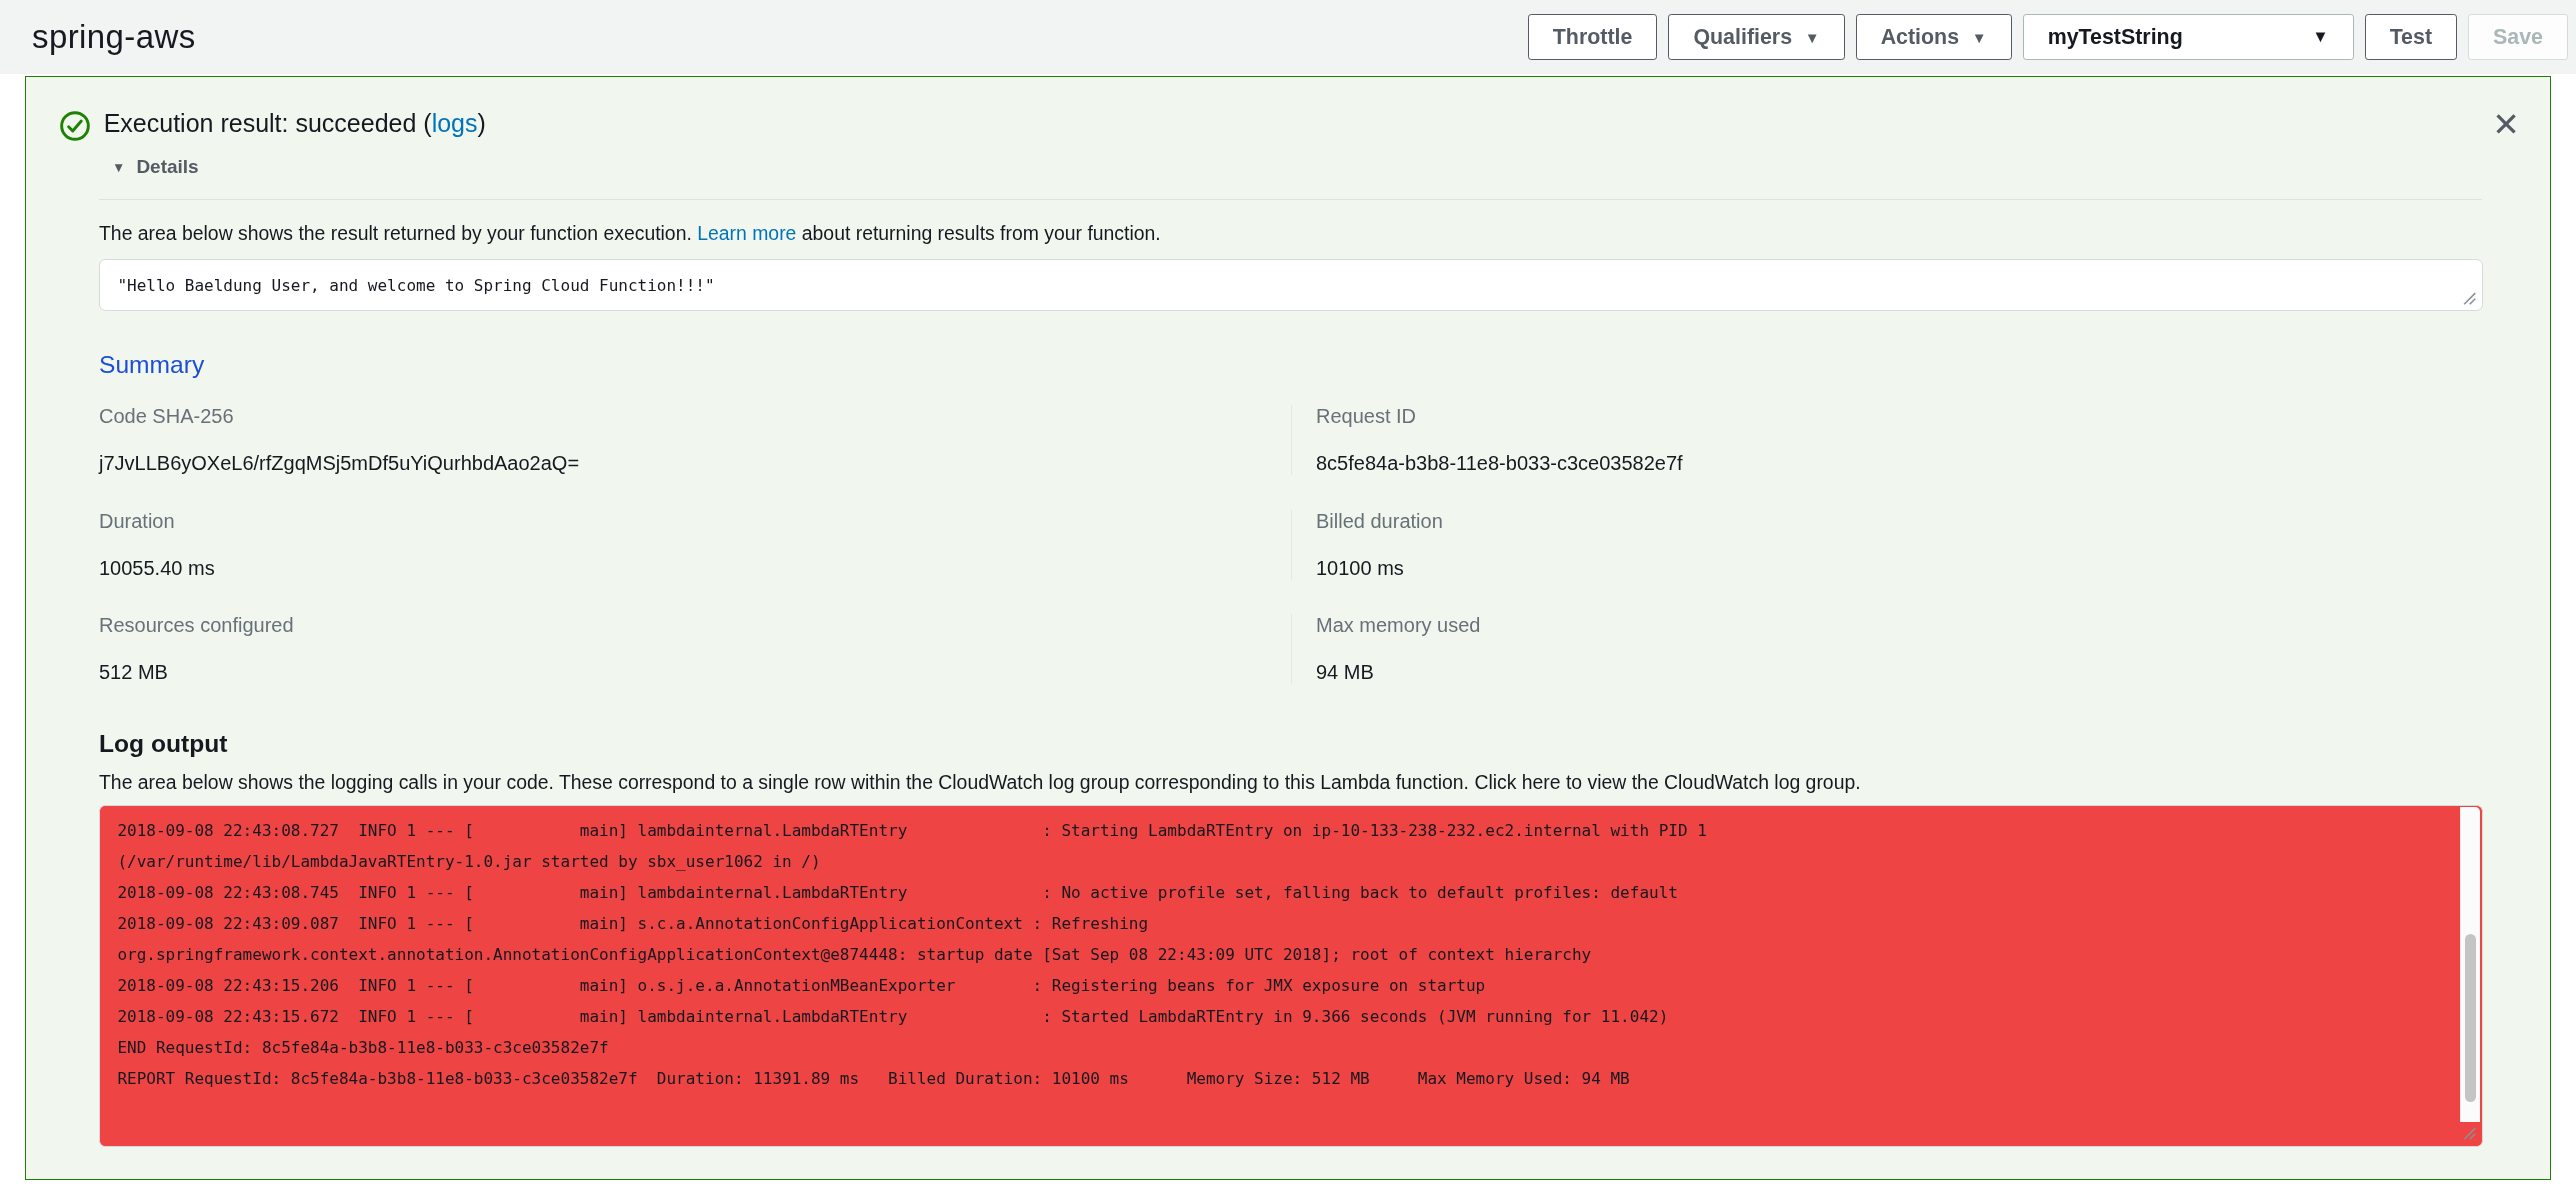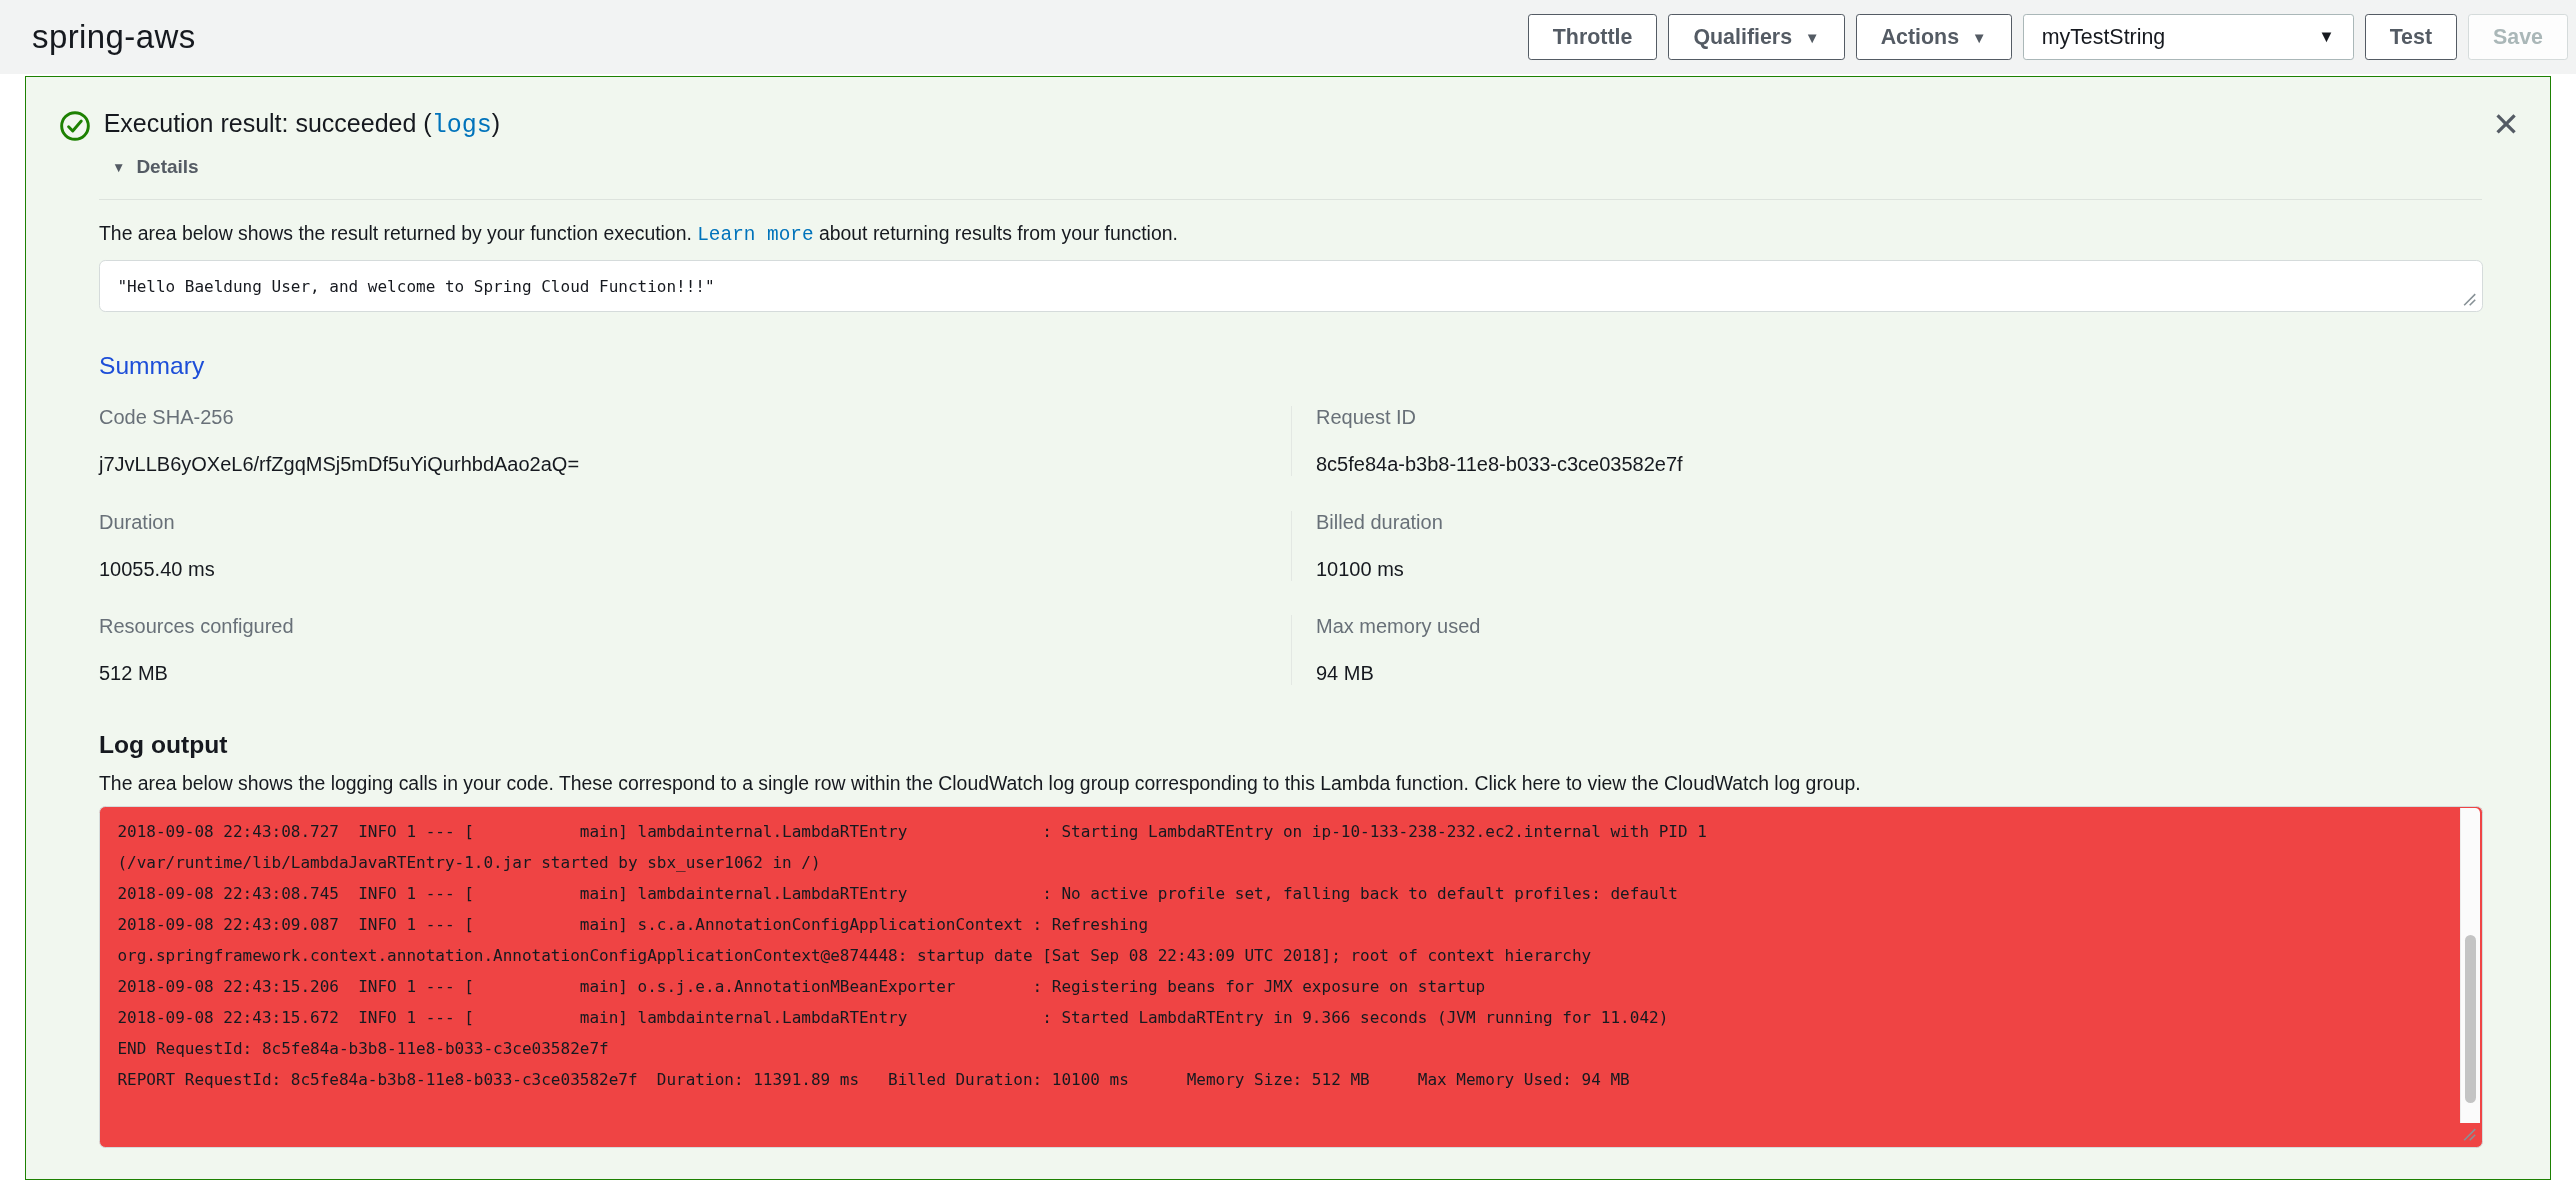--- a/index.html
+++ b/index.html
@@ -11,31 +11,31 @@
             padding:0 8px 0 32px; }
   .fn-title { font-size:33px; font-weight:500; color:#16191f; letter-spacing:0.4px; }
   .topbar-actions { margin-left:auto; display:flex; align-items:center; gap:11px; }
   .btn { height:46px; background:#ffffff; border:1.6px solid #545b64; border-radius:3.2px;
          color:#545b64; font-size:21.4px; font-weight:700; padding:0 24px;
          display:flex; align-items:center; gap:12.7px; cursor:pointer;
          font-family:"Liberation Sans", sans-serif; }
   .btn .caret { font-size:15px; color:#545b64; }
   .btn.disabled { border-color:#d5dbdb; color:#aab7b8; background:#fdfdfd; cursor:default; }
   .select { height:46px; width:331px; background:#ffffff; border:1.6px solid #aab7b8;
-            border-radius:3.2px; font-size:21.4px; color:#16191f; padding:0 18px;
-            display:flex; align-items:center; cursor:pointer; }
+            border-radius:3.2px; font-size:21.4px; color:#16191f; padding:0 24px;
+            display:flex; align-items:center; cursor:pointer;font-weight:bold; }
   .select .caret { margin-left:auto; font-size:16.6px; color:#16191f; }
 
   
   .panel { margin:1.6px 25px 0 25px; height:1104px; background:#f1f7ef;
            border:1.6px solid #1d8102; position:relative; }
   .banner { display:flex; align-items:flex-start; padding:32px 30px 0 33px; }
   .check-icon { width:32px; height:32px; margin-top:1.6px; flex:0 0 auto; }
   .banner-title { font-size:25px; margin-left:12.7px; color:#16191f; }
-  .banner-title a, .note a { color:#0073bb; text-decoration:none; cursor:pointer;font-family:Liberation Mono, monospace; }
+  .banner-title a, .note a { color:#0073bb; text-decoration:none; cursor:pointer; }
   .close-btn { margin-left:auto; font-size:33px; color:#545b64; line-height:32px;
                cursor:pointer; font-weight:400; }
   .details-row { margin:14.3px 0 0 86px; display:flex; align-items:center; gap:11px;
                  color:#545b64; font-size:19px; font-weight:700; cursor:pointer; }
   .details-row .caret { font-size:13.5px; }
   .divider { margin:20.6px 68px 0 73px; border-top:1.6px solid #dde3dd; }
 
   .note { margin:22px 68px 0 73px; font-size:19.4px; color:#16191f; }
 
   .result-box { margin:14.3px 67px 0 73px; height:52px; background:#ffffff;

